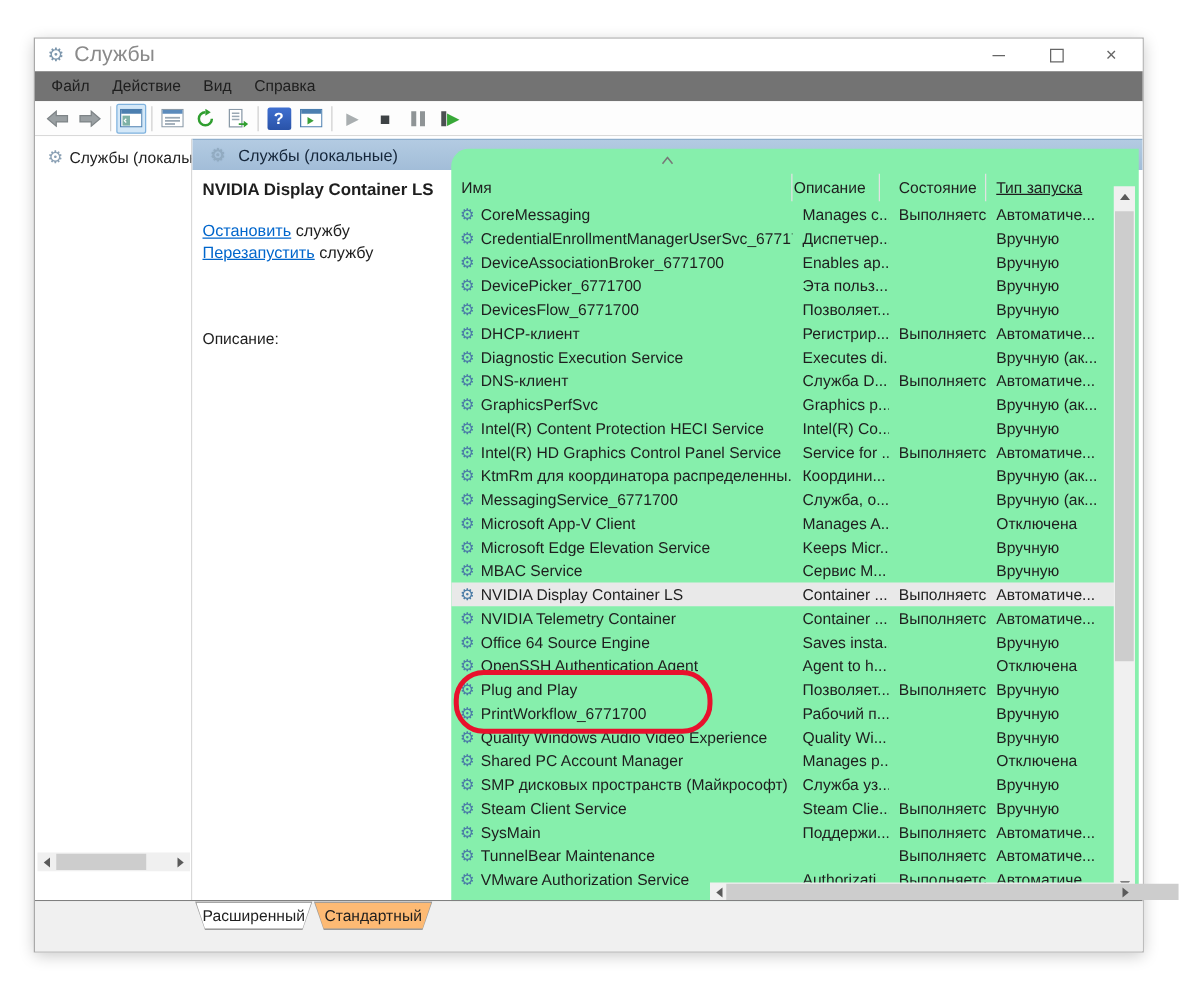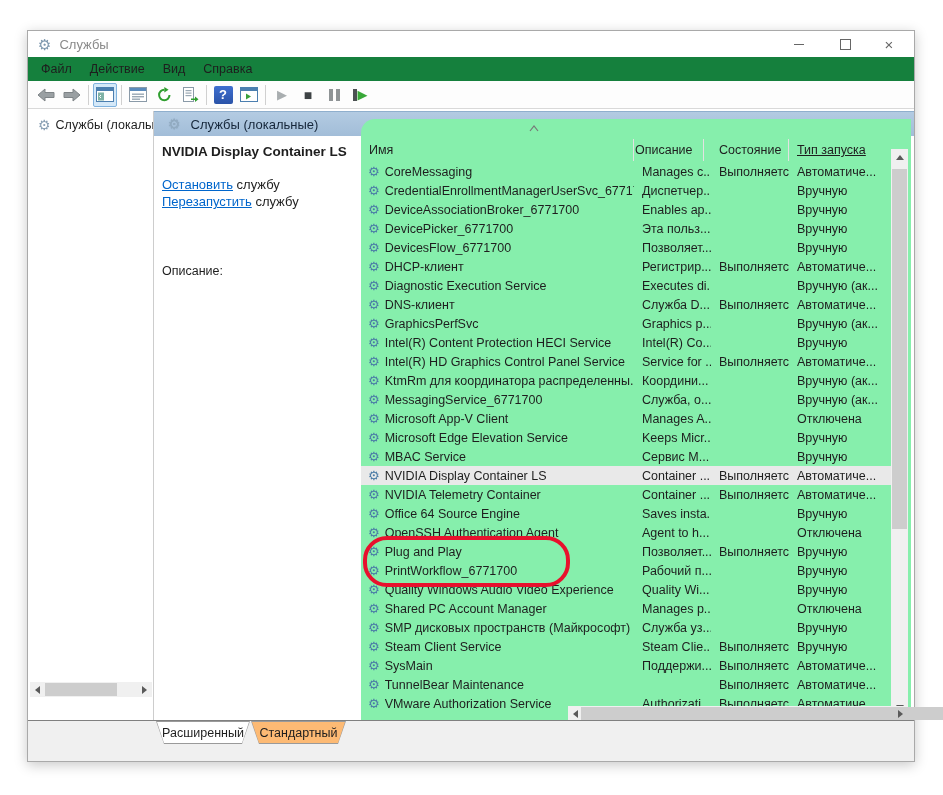--- a/index.html
+++ b/index.html
@@ -4,29 +4,29 @@
 <style>
   html,body{margin:0;padding:0;background:#ffffff;}
   .stage{position:relative;width:943px;height:795px;background:#ffffff;overflow:hidden;
          font-family:"Liberation Sans","DejaVu Sans",sans-serif;color:#1e1e1e;}
   .window{position:absolute;left:27px;top:30px;width:888px;height:732px;background:#ffffff;
           border:1px solid #a9a9a9;box-shadow:0 3px 12px rgba(0,0,0,.22);box-sizing:border-box;}
 
   
   .titlebar{position:absolute;left:0;top:0;right:0;height:26px;background:#ffffff;display:flex;align-items:center;}
   .titlebar .gear{margin-left:10px;font-size:15px;color:#7d97ad;line-height:1;}
-  .titlebar .title{margin-left:8px;font-size:13px;color:#8a8a8a;}
+  .titlebar .title{margin-left:8px;font-size:17px;color:#8a8a8a;}
   .wctrl{position:absolute;top:0;height:26px;width:34px;display:flex;align-items:center;justify-content:center;color:#666;}
   .wmin{right:98px;} .wmax{right:52px;} .wclose{right:8px;}
   .minbar{width:10px;height:1px;background:#666;}
   .maxbox{width:9px;height:9px;border:1px solid #666;}
   .closex{font-size:15px;line-height:1;color:#666;}
 
   
-  .menubar{position:absolute;left:0;top:26px;right:0;height:24px;background:#15803d;display:flex;align-items:center;font-size:12.5px;}
+  .menubar{position:absolute;left:0;top:26px;right:0;height:24px;background:#737373;display:flex;align-items:center;font-size:12.5px;}
   .menubar span{padding:3px 9px;}
   .menubar span:first-child{margin-left:4px;}
 
   
   .toolbar{position:absolute;left:0;top:50px;right:0;height:28px;background:#fdfdfd;border-bottom:1px solid #d9d9d9;
            display:flex;align-items:center;box-sizing:border-box;}
   .tbtn{height:24px;min-width:24px;display:flex;align-items:center;justify-content:center;margin:0 1px;border:1px solid transparent;box-sizing:border-box;}
   .tbtn.selected{background:#d4e8f8;border:1px solid #7fb2de;border-radius:2px;}
   .tsep{width:1px;height:20px;background:#d0d0d0;margin:0 3px;}
   .toolbar .first{margin-left:6px;}

